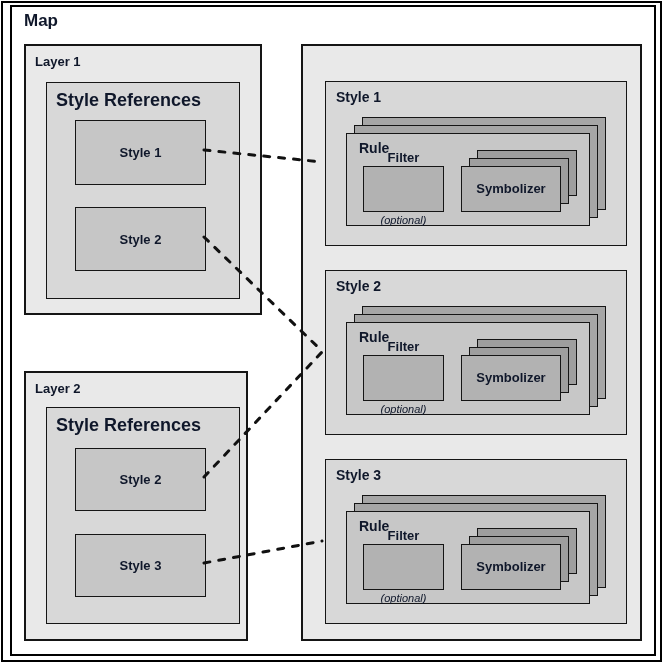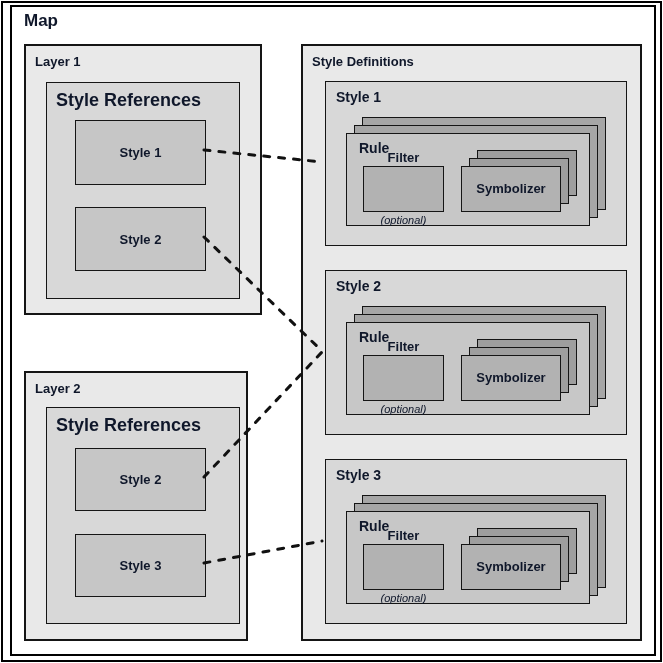--- a/index.html
+++ b/index.html
@@ -58,21 +58,20 @@
   <div class="abs panel" style="left:24px;top:371px;width:224px;height:270px;">
     <div class="abs panel-label">Layer 2</div>
     <div class="abs sub" style="left:20px;top:34px;width:194px;height:217px;">
       <div class="abs sub-label">Style References</div>
       <div class="abs item" style="left:28px;top:40px;width:131px;height:63px;">Style 2</div>
       <div class="abs item" style="left:28px;top:126px;width:131px;height:63px;">Style 3</div>
     </div>
   </div>
 
   <div class="abs panel" style="left:301px;top:44px;width:341px;height:597px;">
-    <div class="abs panel-label">Style Definitions</div>
 
     <div class="abs defbox" style="left:22px;top:35px;width:302px;height:165px;">
       <div class="abs def-label">Style 1</div>
       <div class="abs card-back" style="left:36px;top:35px;width:244px;height:93px;"></div>
       <div class="abs card-back" style="left:28px;top:43px;width:244px;height:93px;"></div>
       <div class="abs rule-card" style="left:20px;top:51px;width:244px;height:93px;">
         <div class="abs rule-label">Rule</div>
         <div class="abs inner-box" style="left:16px;top:32px;width:81px;height:46px;">
           <span class="t">Filter</span>
           <span class="n">(optional)</span>

